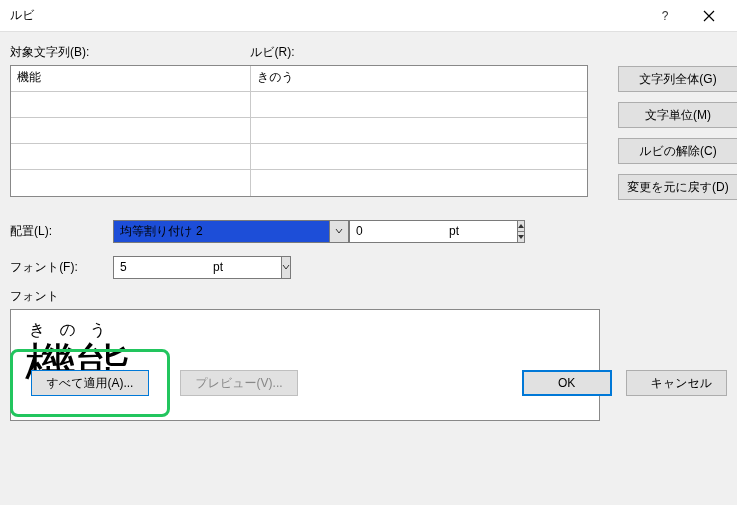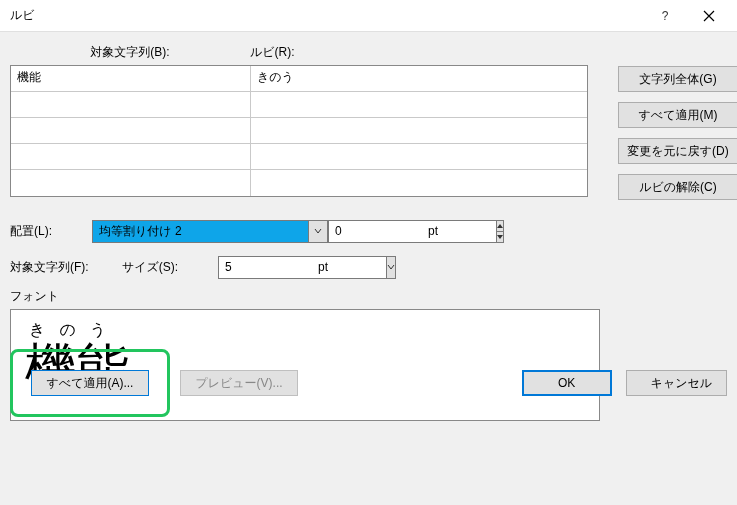--- a/index.html
+++ b/index.html
@@ -19,23 +19,23 @@
 .grid-row:last-child { border-bottom: none; }
 .grid-cell { border-right: 1px solid #c9c9c9; padding: 4px 6px; background: #fff; }
 .grid-cell.c1 { width: 240px; }
 .grid-cell.c2 { flex: 1; border-right: none; }
 .grid-cell input { border: none; outline: none; width: 100%; font-size: 12px; background: transparent;}
 
 .side-btn { width: 120px; height: 26px; background: #e1e1e1; border: 1px solid #adadad; color: #000; display: flex; align-items: center; justify-content: center; cursor: default;}
 
 .form-area { margin-top: 16px; }
 .form-row { display: flex; align-items: center; height: 30px; margin-bottom: 6px;}
-.form-lbl { width: 82px; }
+.form-lbl { width: 103px; }
 .combo { display: flex; width: 236px; height: 23px;}
-.combo input { flex:1; border: 1px solid #7a7a7a; border-right: none; padding: 0 6px; background:#0ea5e9;}
+.combo input { flex:1; border: 1px solid #7a7a7a; border-right: none; padding: 0 6px; background:#1d4ed8;}
 .combo .dd { width: 20px; border: 1px solid #7a7a7a; background: #e1e1e1; display:flex; align-items:center; justify-content:center;}
 .dd svg { width:8px; height:8px;}
 
 .off-lbl { width: 96px; margin-left: 30px;}
 .spin { display:flex; width: 100px; height:23px; }
 .spin input { flex:1; border:1px solid #7a7a7a; padding:0 6px; background:#fff;}
 .spin .sb { width:18px; display:flex; flex-direction:column; border:1px solid #7a7a7a; border-left:none; background:#e1e1e1;}
 .spin .sb div { flex:1; display:flex; align-items:center; justify-content:center;}
 .spin .sb div:first-child{border-bottom:1px solid #7a7a7a;}
 .unit { }
@@ -68,21 +68,21 @@
   <div class="tbtn">
     <svg width="12" height="12" viewBox="0 0 12 12">
         <path d="M1 1 L11 11 M11 1 L1 11" stroke="#000" stroke-width="1.2"></path>
       </svg>
   </div>
 </div>
 
 <div class="content">
   <div class="row-top">
     <div style="width:580px;">
-      <div style="display:flex;text-align:center;">
+      <div style="display:flex;">
         <span class="lbl" style="width:240px;">対象文字列(B):</span>
         <span class="lbl">ルビ(R):</span>
       </div>
       <div class="grid">
         <div class="grid-row">
           <div class="grid-cell c1"><input value="機能" style=""></div>
           <div class="grid-cell c2"><input value="きのう" style=""></div>
         </div>
         <div class="grid-row">
           <div class="grid-cell c1"><input style=""></div>
@@ -97,23 +97,23 @@
           <div class="grid-cell c2"><input style=""></div>
         </div>
         <div class="grid-row">
           <div class="grid-cell c1"><input style=""></div>
           <div class="grid-cell c2"><input style=""></div>
         </div>
       </div>
     </div>
     <div class="col-right">
       <div class="side-btn">文字列全体(G)</div>
-      <div class="side-btn">すべて適用(M)</div>
+      <div class="side-btn">文字単位(M)</div>
+      <div class="side-btn">ルビの解除(C)</div>
       <div class="side-btn">変更を元に戻す(D)</div>
-      <div class="side-btn">ルビの解除(C)</div>
     </div>
   </div>
 
   <div class="form-area">
     <div class="form-row">
       <span class="form-lbl">配置(L):</span>
       <div class="combo">
         <input value="均等割り付け 2" style="">
         <div class="dd">
             <svg viewBox="0 0 8 8">
@@ -132,22 +132,21 @@
           <div>
               <svg width="6" height="4" viewBox="0 0 6 4">
                 <path d="M0 0 L3 4 L6 0 Z" fill="#333"></path>
               </svg>
             </div>
         </div>
       </div>
       <span class="unit">pt</span>
     </div>
     <div class="form-row">
-      <span class="form-lbl">対象文字列(F):</span>
-      <span class="off-lbl">サイズ(S):</span>
+      <span class="form-lbl">フォント(F):</span>
       <div class="combo2">
         <input value="5" style="">
         <div class="dd">
             <svg viewBox="0 0 8 8">
               <path d="M1 2 L4 6 L7 2" fill="none" stroke="#333"></path>
             </svg>
           </div>
       </div>
       <span class="unit">pt</span>
     </div>

